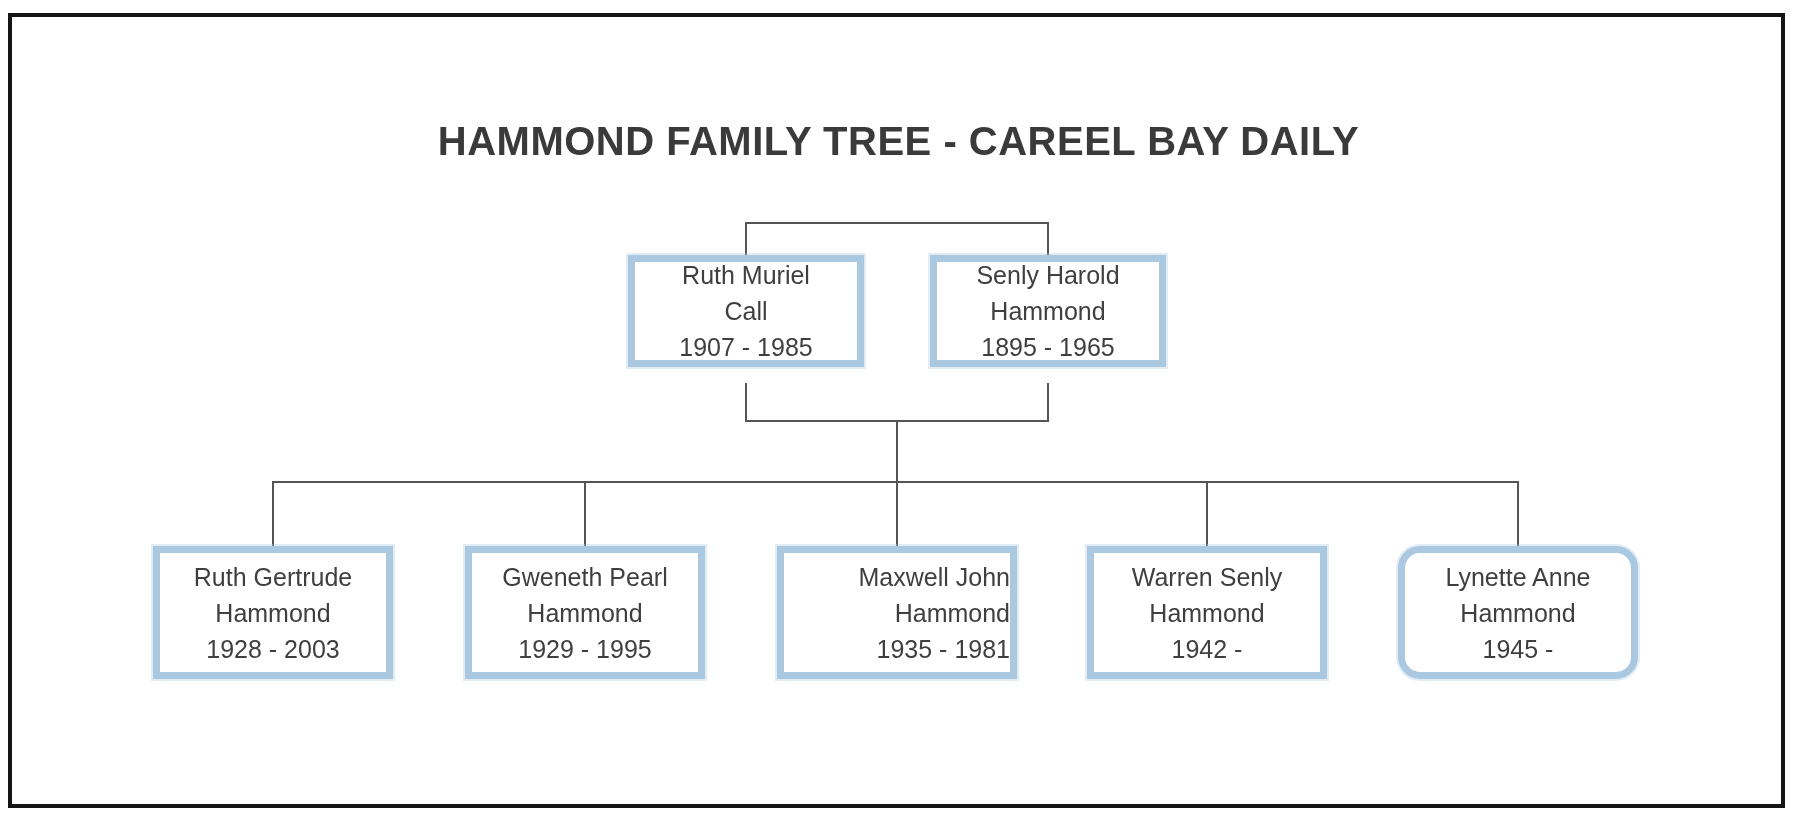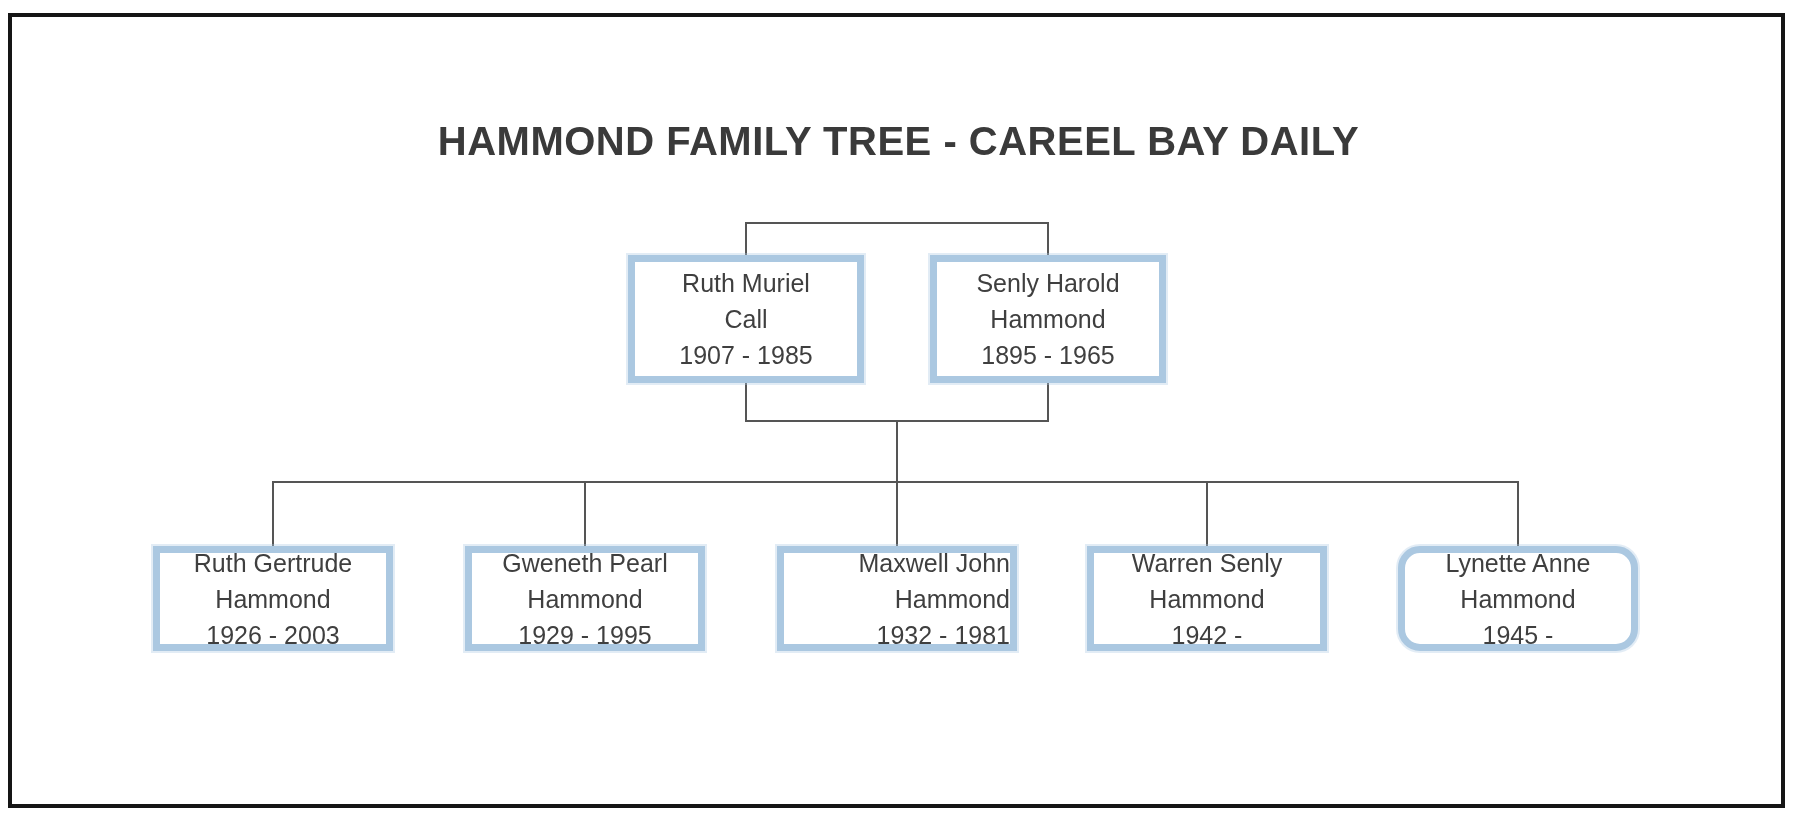--- a/index.html
+++ b/index.html
@@ -38,22 +38,22 @@
     box-shadow: 0 0 0 2px rgba(171, 200, 225, 0.35);
     display: flex;
     flex-direction: column;
     align-items: center;
     justify-content: center;
     text-align: center;
     color: #3f3f3f;
     font-size: 25px;
     line-height: 36px;
   }
-  .parent-box { width: 236px; height: 128px; top: 255px; }
-  .child-box  { width: 240px; height: 105px; top: 546px; }
+  .parent-box { width: 236px; height: 112px; top: 255px; }
+  .child-box  { width: 240px; height: 133px; top: 546px; }
 
   #parent-1 { left: 628px; }
   #parent-2 { left: 930px; }
   #child-1 { left: 153px; }
   #child-2 { left: 465px; align-items: center; }
   #child-3 { left: 777px; align-items: flex-end; }
   #child-4 { left: 1087px; text-align: center; }
   #child-5 { left: 1398px; border-radius: 22px; }
 
   .line {
@@ -107,31 +107,31 @@
   </div>
   <div id="parent-2" class="person-box parent-box">
     <span>Senly Harold</span>
     <span>Hammond</span>
     <span>1895 - 1965</span>
   </div>
 
   <div id="child-1" class="person-box child-box">
     <span>Ruth Gertrude</span>
     <span>Hammond</span>
-    <span>1926 - 2003</span>
+    <span>1928 - 2003</span>
   </div>
   <div id="child-2" class="person-box child-box">
     <span>Gweneth Pearl</span>
     <span>Hammond</span>
     <span>1929 - 1995</span>
   </div>
   <div id="child-3" class="person-box child-box">
     <span>Maxwell John</span>
     <span>Hammond</span>
-    <span>1932 - 1981</span>
+    <span>1935 - 1981</span>
   </div>
   <div id="child-4" class="person-box child-box">
     <span>Warren Senly</span>
     <span>Hammond</span>
     <span>1942 -</span>
   </div>
   <div id="child-5" class="person-box child-box">
     <span>Lynette Anne</span>
     <span>Hammond</span>
     <span>1945 -</span>

